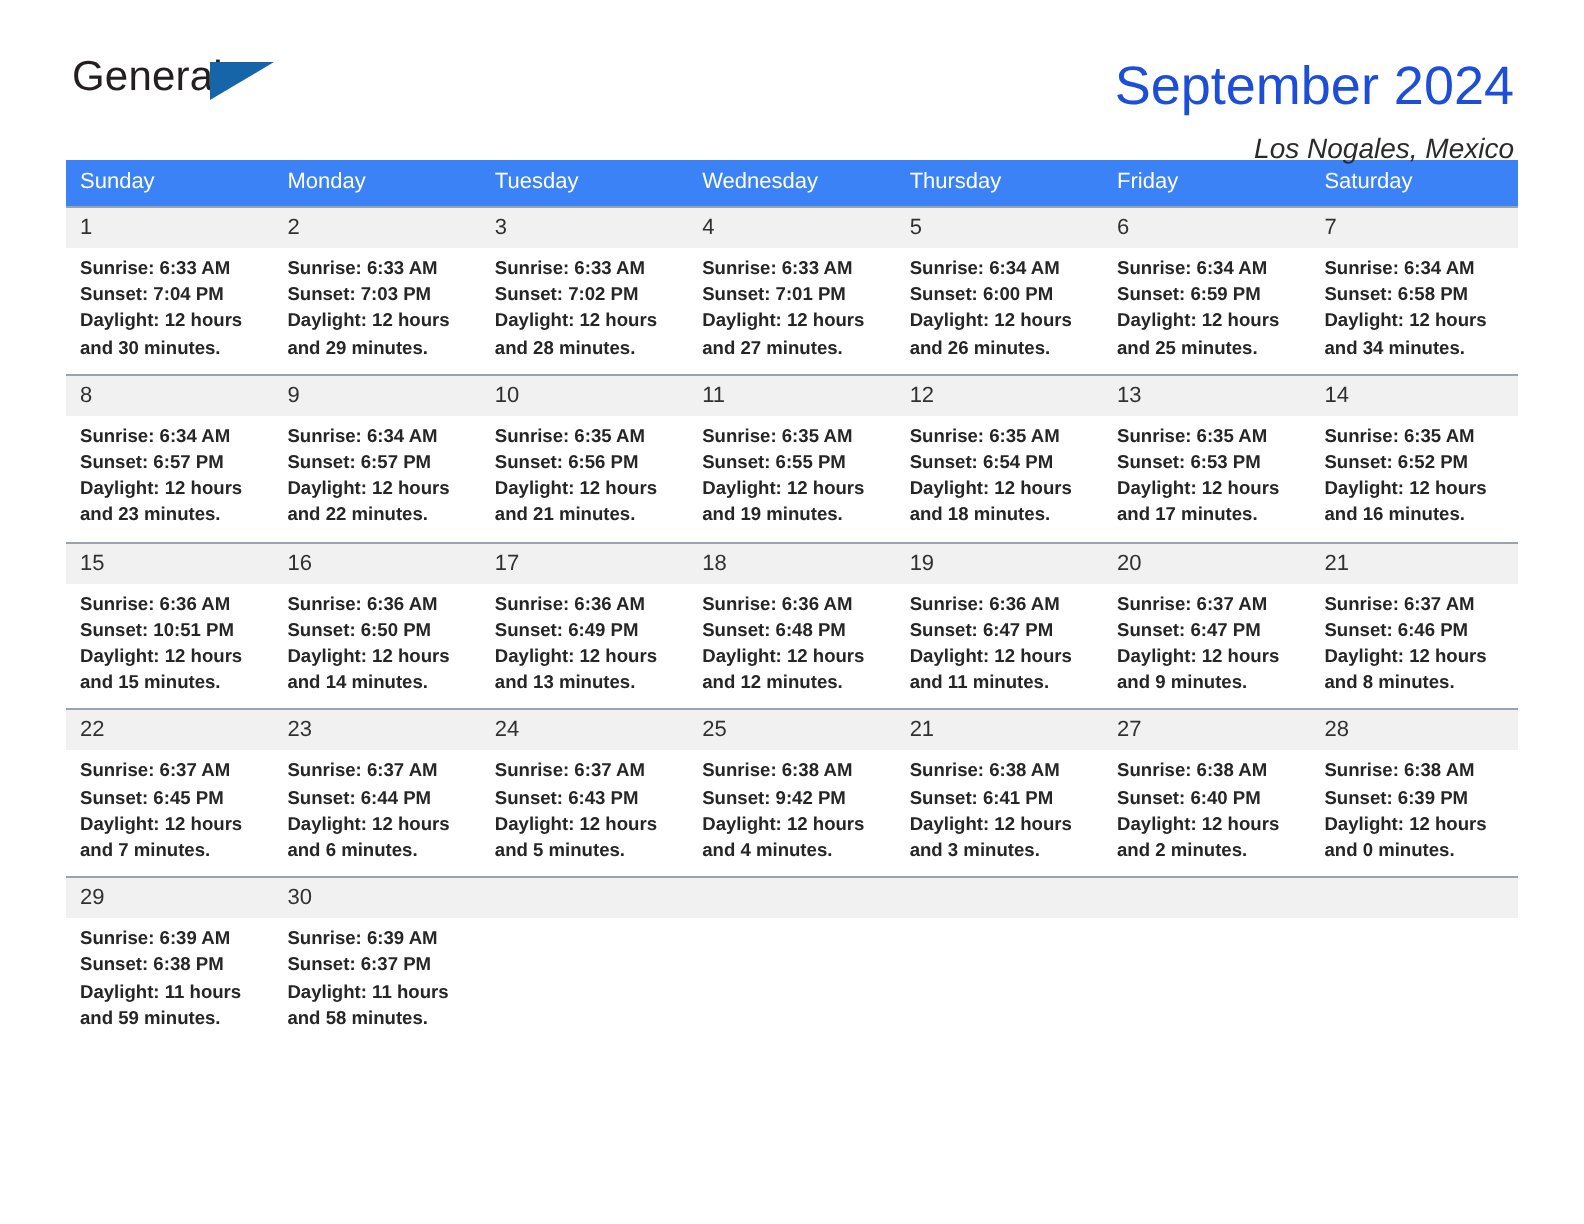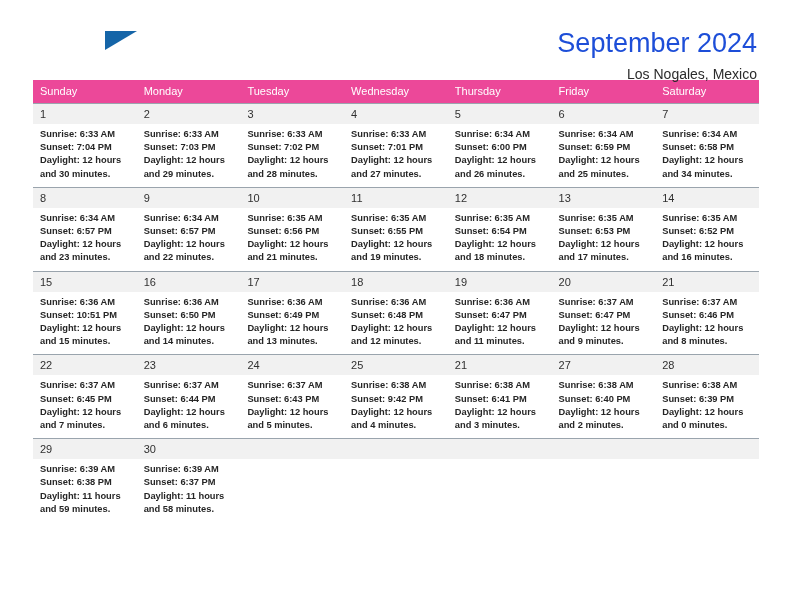--- a/index.html
+++ b/index.html
@@ -73,31 +73,32 @@
     color: #1d4ed8;
     margin: 0;
     white-space: nowrap;
   }
   .cal-subtitle {
     font-size: 14px;
     line-height: 18px;
     color: #2b2b2b;
     margin: 7px 0 0 0;
     white-space: nowrap;
+    font-style: italic;
   }
 
   
   .calendar {
     width: 726px;
     border-collapse: collapse;
     table-layout: fixed;
     margin-top: 8px;
   }
   .calendar th {
-    background: #ec4899;
+    background: #3b82f6;
     color: #ffffff;
     font-size: 11px;
     font-weight: normal;
     text-align: left;
     padding: 5px 0 6px 7px;
     height: 12px;
     border: none;
   }
   .calendar td {
     vertical-align: top;
@@ -137,20 +138,21 @@
   }
 </style>
 </head>
 <body>
 
 <div class="page">
 
   <div class="masthead">
 
     <div class="brand">
+      <span class="brand-top">General</span>
       <span class="brand-triangle"></span>
     </div>
 
     <div class="titles">
       <h1 class="cal-title">September 2024</h1>
       <p class="cal-subtitle">Los Nogales, Mexico</p>
     </div>
 
   </div>
 

